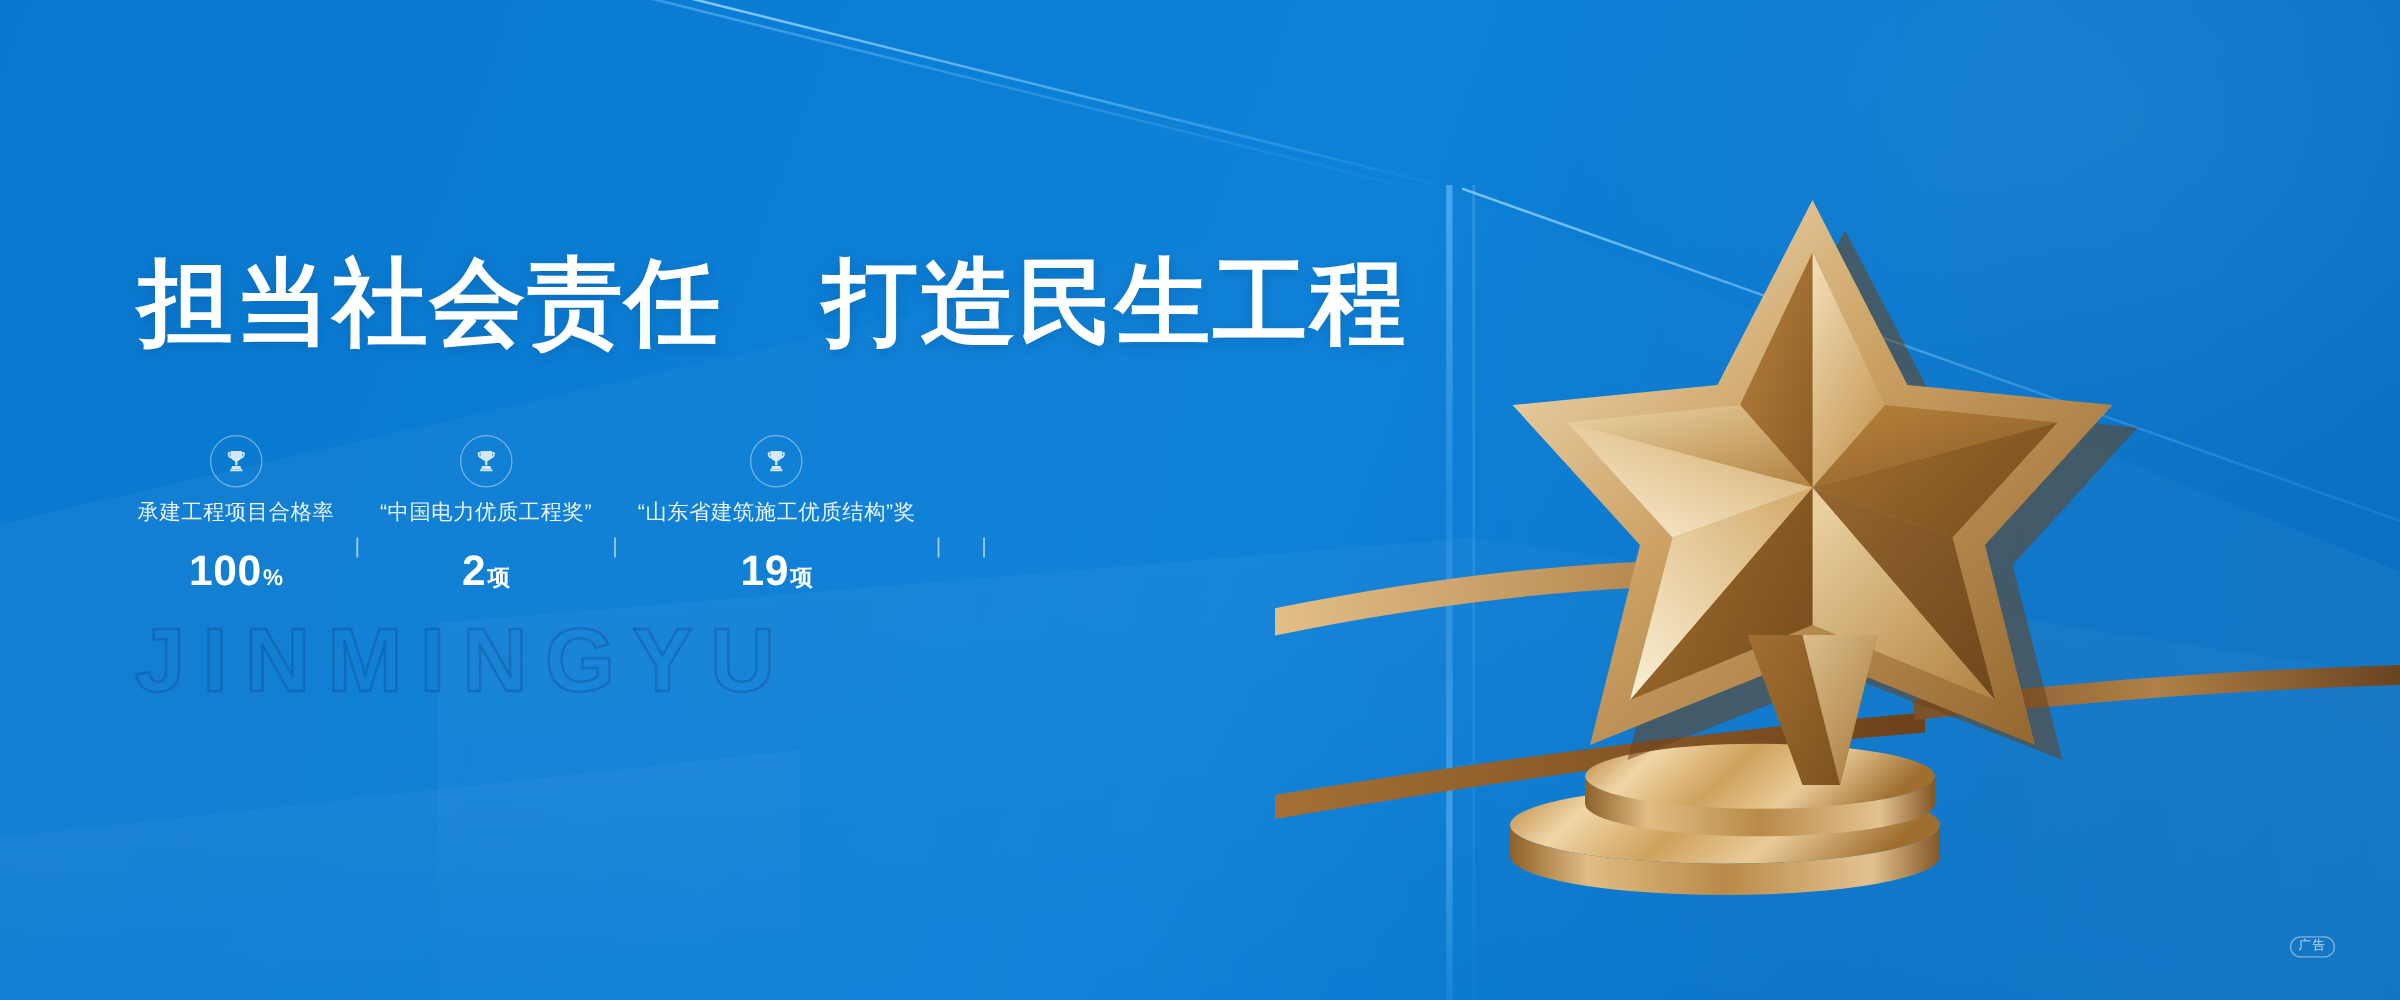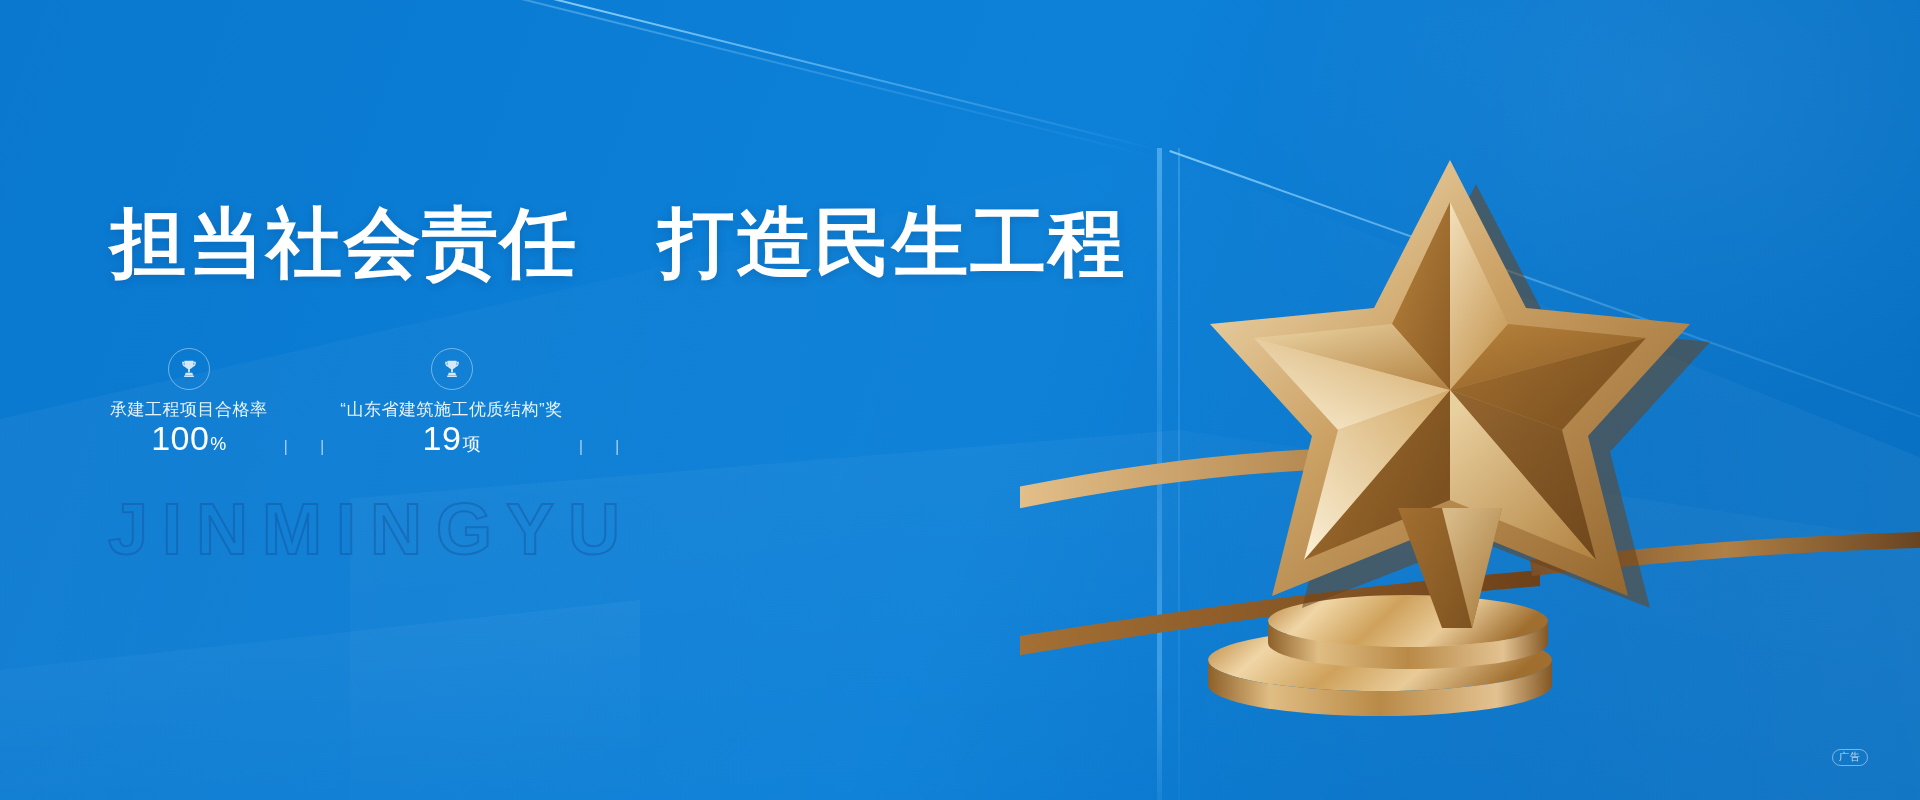--- a/index.html
+++ b/index.html
@@ -112,21 +112,21 @@
     white-space: nowrap;
     text-shadow: 0 2px 10px rgba(0,40,90,0.18);
   }
   .headline .gap { display: inline-block; width: 34px; }
 
   
   .stats {
     position: absolute;
     left: 110px; top: 348px;
     display: flex;
-    align-items: flex-end;
+    align-items: center;
     white-space: nowrap;
   }
   .stat {
     display: flex;
     flex-direction: column;
     align-items: center;
     padding: 0 0px;
   }
   .trophy-badge {
     width: 40px; height: 40px;
@@ -136,24 +136,24 @@
     margin-bottom: 11px;
   }
   .trophy-badge svg { display: block; }
   .stat-label {
     font-size: 17px;
     color: #e9f4fe;
     letter-spacing: 0.5px;
     line-height: 1;
   }
   .stat-value {
-    margin-top: 3px;
+    margin-top: 22px;
     color: #ffffff;
     line-height: 1;
-    font-weight: 400;
+    font-weight: 700;
   }
   .stat-num {
     font-size: 34px;
     letter-spacing: 0.5px;
   }
   .stat-unit {
     font-size: 18px;
     margin-left: 1px;
   }
   .divider {
@@ -216,20 +216,34 @@
             <path d="M17 4.2h2.4v1.6c0 2.1-1.5 3.6-3.2 3.8V8.1c.9-.3 1.6-1.1 1.6-2.2V5.4H17V4.2z" fill="rgba(255,255,255,0.82)"></path>
             <rect x="11" y="11.4" width="2" height="4.2" fill="rgba(255,255,255,0.82)"></rect>
             <path d="M8.4 16.2h7.2l.9 2.6H7.5l.9-2.6z" fill="rgba(255,255,255,0.82)"></path>
             <rect x="6.6" y="19" width="10.8" height="1.8" rx="0.5" fill="rgba(255,255,255,0.82)"></rect>
           </svg>
         </div>
         <div class="stat-label">承建工程项目合格率</div>
         <div class="stat-value"><span class="stat-num">100</span><span class="stat-unit">%</span></div>
       </div>
       <div class="divider">|</div>
+      <div class="stat">
+        <div class="trophy-badge">
+          <svg width="22" height="22" viewBox="0 0 24 24" aria-hidden="true">
+            <path d="M7 3h10v4a5 5 0 0 1-10 0V3z" fill="rgba(255,255,255,0.82)"></path>
+            <path d="M7 4.2H4.6v1.6c0 2.1 1.5 3.6 3.2 3.8V8.1C6.9 7.8 6.2 7 6.2 5.9V5.4H7V4.2z" fill="rgba(255,255,255,0.82)"></path>
+            <path d="M17 4.2h2.4v1.6c0 2.1-1.5 3.6-3.2 3.8V8.1c.9-.3 1.6-1.1 1.6-2.2V5.4H17V4.2z" fill="rgba(255,255,255,0.82)"></path>
+            <rect x="11" y="11.4" width="2" height="4.2" fill="rgba(255,255,255,0.82)"></rect>
+            <path d="M8.4 16.2h7.2l.9 2.6H7.5l.9-2.6z" fill="rgba(255,255,255,0.82)"></path>
+            <rect x="6.6" y="19" width="10.8" height="1.8" rx="0.5" fill="rgba(255,255,255,0.82)"></rect>
+          </svg>
+        </div>
+        <div class="stat-label">“中国电力优质工程奖”</div>
+        <div class="stat-value"><span class="stat-num">2</span><span class="stat-unit">项</span></div>
+      </div>
       <div class="divider">|</div>
       <div class="stat">
         <div class="trophy-badge">
           <svg width="22" height="22" viewBox="0 0 24 24" aria-hidden="true">
             <path d="M7 3h10v4a5 5 0 0 1-10 0V3z" fill="rgba(255,255,255,0.82)"></path>
             <path d="M7 4.2H4.6v1.6c0 2.1 1.5 3.6 3.2 3.8V8.1C6.9 7.8 6.2 7 6.2 5.9V5.4H7V4.2z" fill="rgba(255,255,255,0.82)"></path>
             <path d="M17 4.2h2.4v1.6c0 2.1-1.5 3.6-3.2 3.8V8.1c.9-.3 1.6-1.1 1.6-2.2V5.4H17V4.2z" fill="rgba(255,255,255,0.82)"></path>
             <rect x="11" y="11.4" width="2" height="4.2" fill="rgba(255,255,255,0.82)"></rect>
             <path d="M8.4 16.2h7.2l.9 2.6H7.5l.9-2.6z" fill="rgba(255,255,255,0.82)"></path>
             <rect x="6.6" y="19" width="10.8" height="1.8" rx="0.5" fill="rgba(255,255,255,0.82)"></rect>

